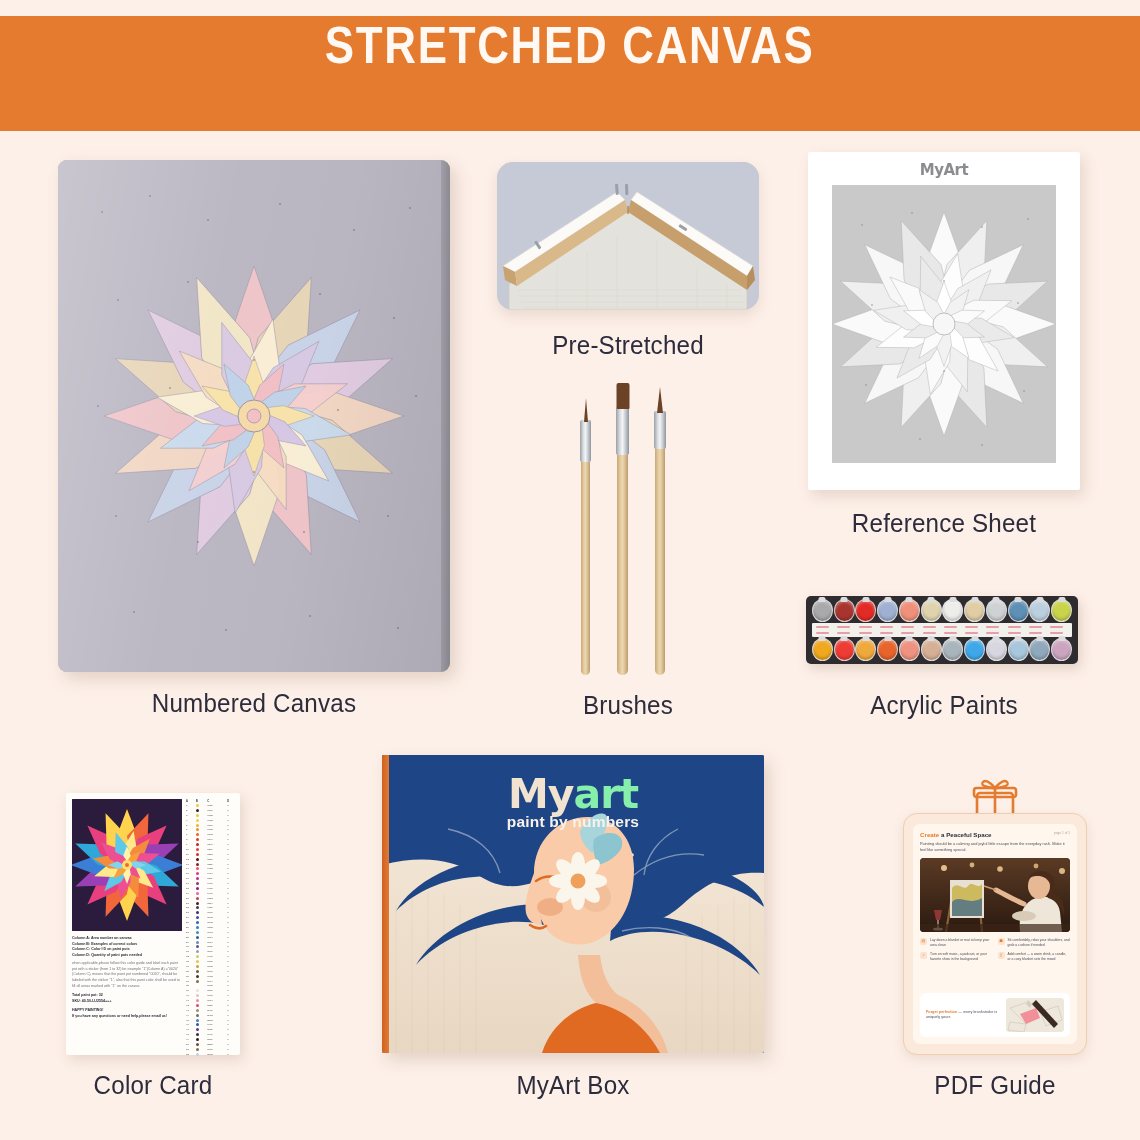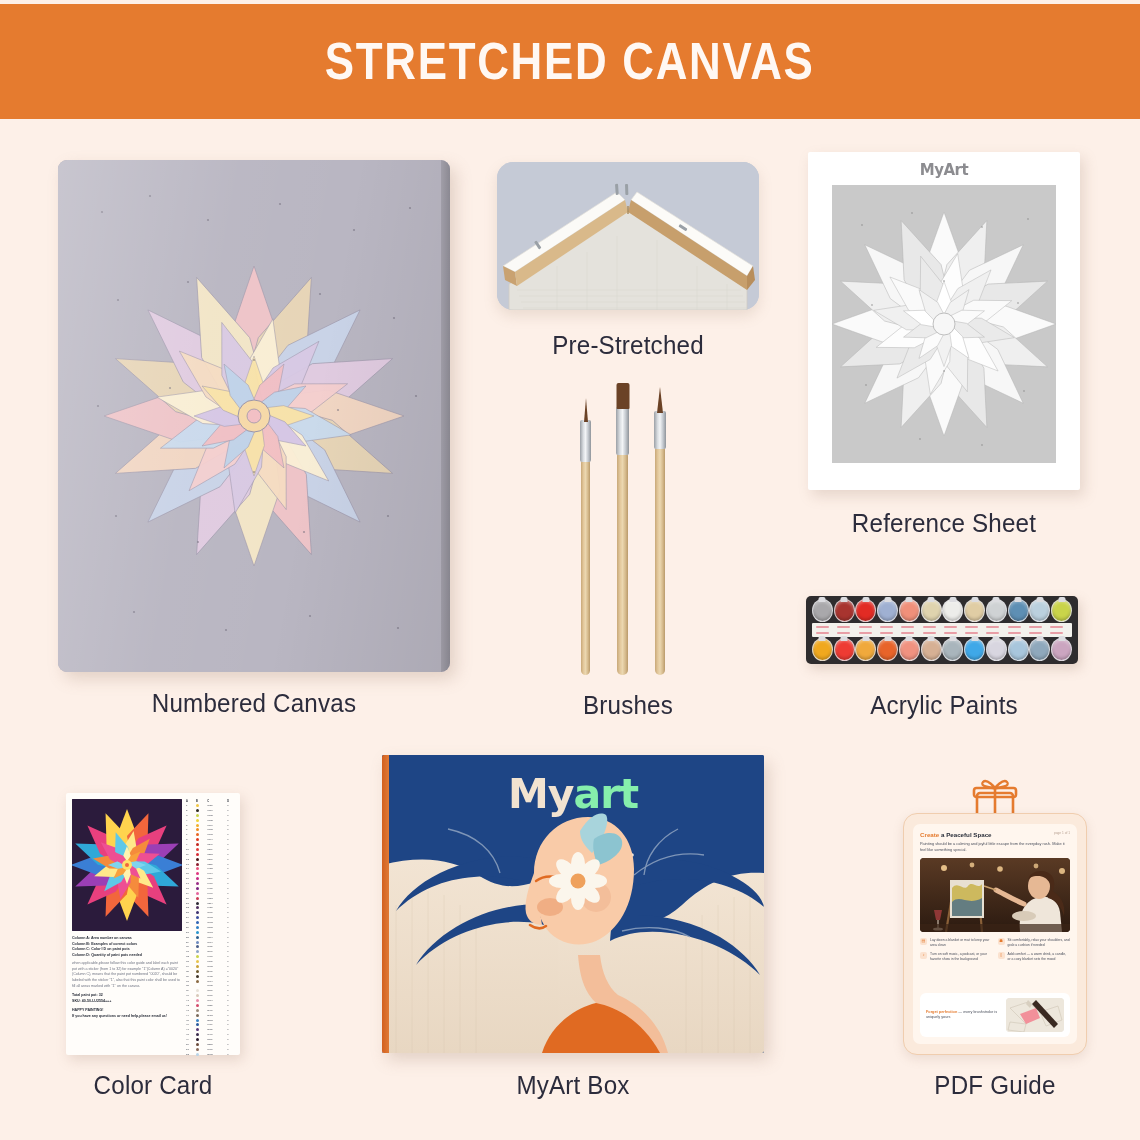--- a/index.html
+++ b/index.html
@@ -6,22 +6,22 @@
   html, body {
     width: 1140px; height: 1140px;
     font-family: "Liberation Sans", sans-serif;
     background: #FDF0E8;
     overflow: hidden;
   }
   #page { position: relative; width: 1140px; height: 1140px; background: #FDF0E8; }
 
   
   .header {
-    position: absolute; left: 0; top: 4px; width: 1140px; height: 115px;
-    background: #E57B2F; display: flex; align-items: center; justify-content: center;
+    position: absolute; left: 0; top: 16px; width: 1140px; height: 115px;
+    background: #E57B2F; display: flex; justify-content: center;
   }
   .header-title {
     color: #FFF8F3; font-size: 51px; font-weight: 700;
     letter-spacing: 2.0px; transform: scaleX(0.86);
     font-family: "Liberation Sans Narrow", "Liberation Sans", sans-serif;
   }
 
   
   .caption {
     position: absolute; text-align: center; color: #2C2C3C;
@@ -1206,20 +1206,21 @@
             <ellipse cx="-17" cy="0" rx="12" ry="7"></ellipse>
             <ellipse cx="-12" cy="-12" rx="7" ry="12" transform="rotate(-45 -12 -12)"></ellipse>
           </g>
           <circle r="7.5" fill="#EFA15C"></circle>
         </g>
       </svg>
       <div class="box-spine"></div>
       <div class="box-logo">
         <span class="my">My</span><span class="art">art</span>
       </div>
+      <div class="box-tag">paint by numbers</div>
     </div>
   </div>
   <div class="caption" style="left:382px; top:1070px; width:382px;">MyArt Box</div>
 
   <div class="pdf-wrap">
     <div class="pdf-gift">
       <svg width="46" height="42" viewBox="0 0 46 42">
         <rect x="5" y="16" width="36" height="24" rx="3" fill="none" stroke="#E57B2F" stroke-width="2.6"></rect>
         <rect x="2" y="11" width="42" height="9" rx="2.5" fill="none" stroke="#E57B2F" stroke-width="2.6"></rect>
         <line x1="23" y1="12" x2="23" y2="40" stroke="#E57B2F" stroke-width="2.6"></line>

